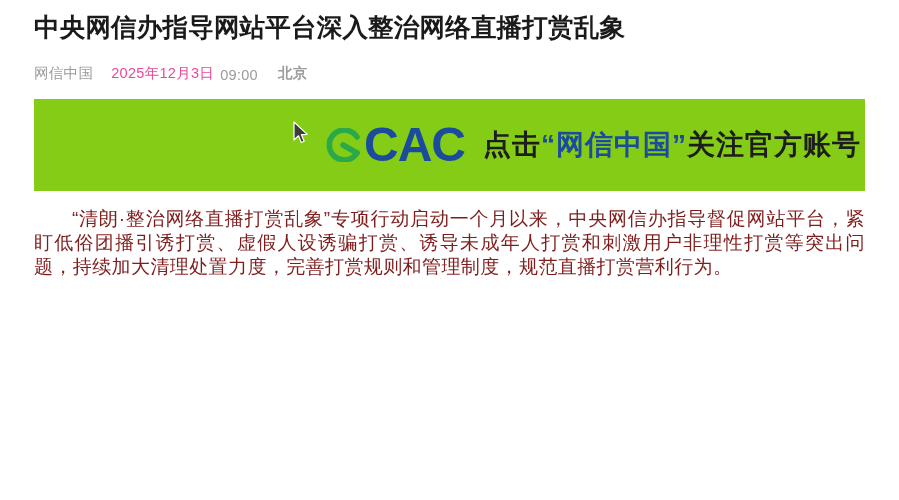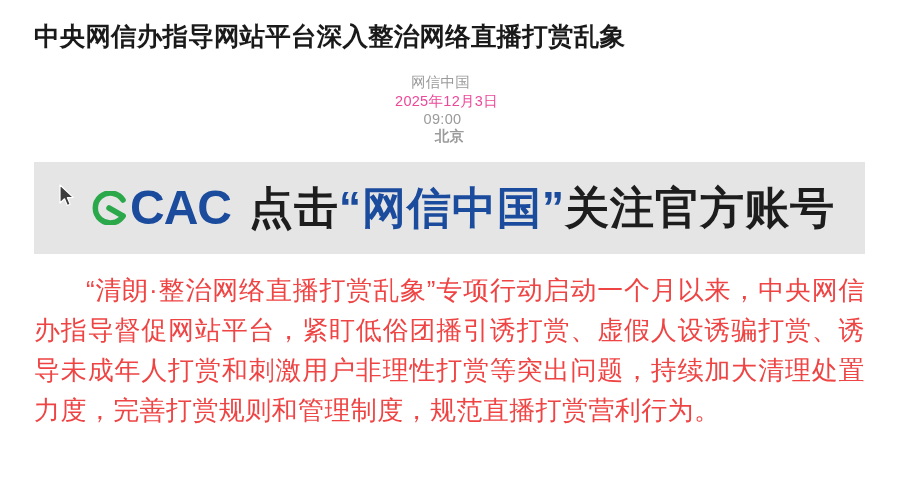--- a/index.html
+++ b/index.html
@@ -12,67 +12,66 @@
     height: 500px;
     overflow: hidden;
     font-family: "Liberation Sans", "DejaVu Sans", sans-serif;
     color: #222222;
   }
   .page {
     position: relative;
     width: 899px;
     height: 500px;
     box-sizing: border-box;
-    padding: 9px 34px;
+    padding: 0 34px;
     background: #ffffff;
   }
   .article-title {
     margin: 0;
     padding-top: 10px;
     font-size: 25.5px;
     line-height: 1.35;
     font-weight: bold;
     letter-spacing: 0.2px;
     color: #1a1a1a;
   }
   .meta-row {
     margin-top: 20px;
     display: flex;
-    align-items: center;
+    align-items: flex-end;
     font-size: 14.5px;
     color: #9b9b9b;
     letter-spacing: 0.3px;
-    flex-direction: column;
   }
   .meta-source {
     color: #9b9b9b;
     margin-right: 18px;
   }
   .meta-date {
     color: #ec4899;
     margin-right: 6px;
   }
   .meta-time {
     color: #9b9b9b;
-    margin-right: 14px;
+    margin-right: 20px;
   }
   .meta-place {
     color: #9b9b9b;
     font-weight: bold;
   }
 
   
   .banner {
     position: relative;
     margin-top: 16px;
     height: 92px;
     display: flex;
     align-items: center;
-    justify-content: center;
-    background: #e5e5e5;
+    justify-content: flex-end;
+    background: #84cc16;
   }
   .banner-inner {
     display: flex;
     align-items: center;
     justify-content: center;
     gap: 18px;
     transform: translateX(-4px);
   }
   .cursor-icon {
     position: relative;
@@ -94,35 +93,35 @@
   }
   .cac-text {
     font-size: 48px;
     font-weight: bold;
     color: #1b4b9c;
     letter-spacing: -1px;
     line-height: 1;
     font-family: "Liberation Sans", "DejaVu Sans", sans-serif;
   }
   .banner-phrase {
-    font-size: 44px;
+    font-size: 28px;
     font-weight: bold;
     line-height: 1;
     letter-spacing: 1px;
     white-space: nowrap;
   }
   .phrase-dark { color: #1d1d1d; }
   .phrase-blue { color: #1b4b9c; }
 
   
   .article-body {
     margin-top: 16px;
-    font-size: 26px;
-    line-height: 40px;
-    color: #ef4444;
+    font-size: 19px;
+    line-height: 24px;
+    color: #7f1d1d;
     letter-spacing: 0.4px;
     text-align: justify;
   }
   .article-body p {
     margin: 0 0 2px 0;
     text-indent: 2em;
   }
 </style>
 </head>
 <body>

